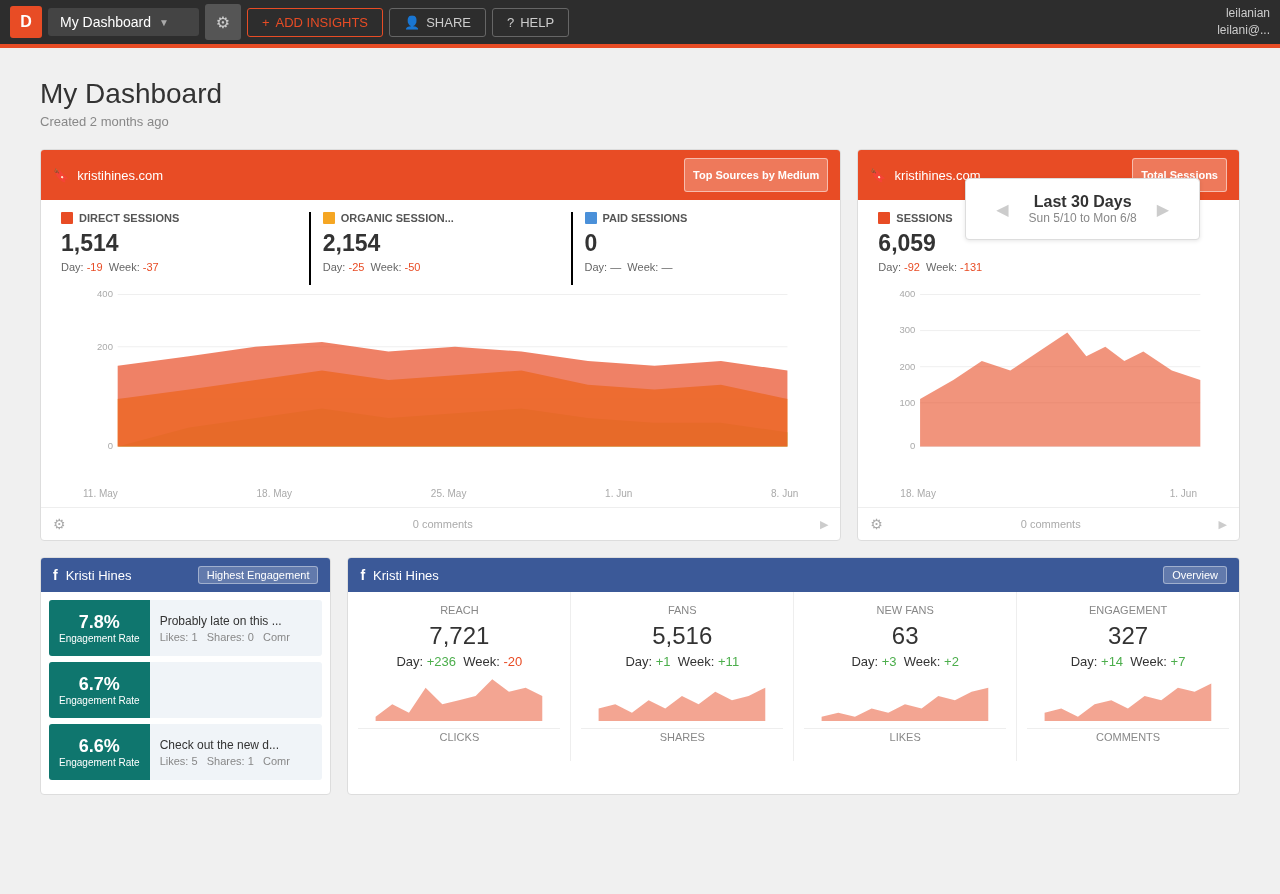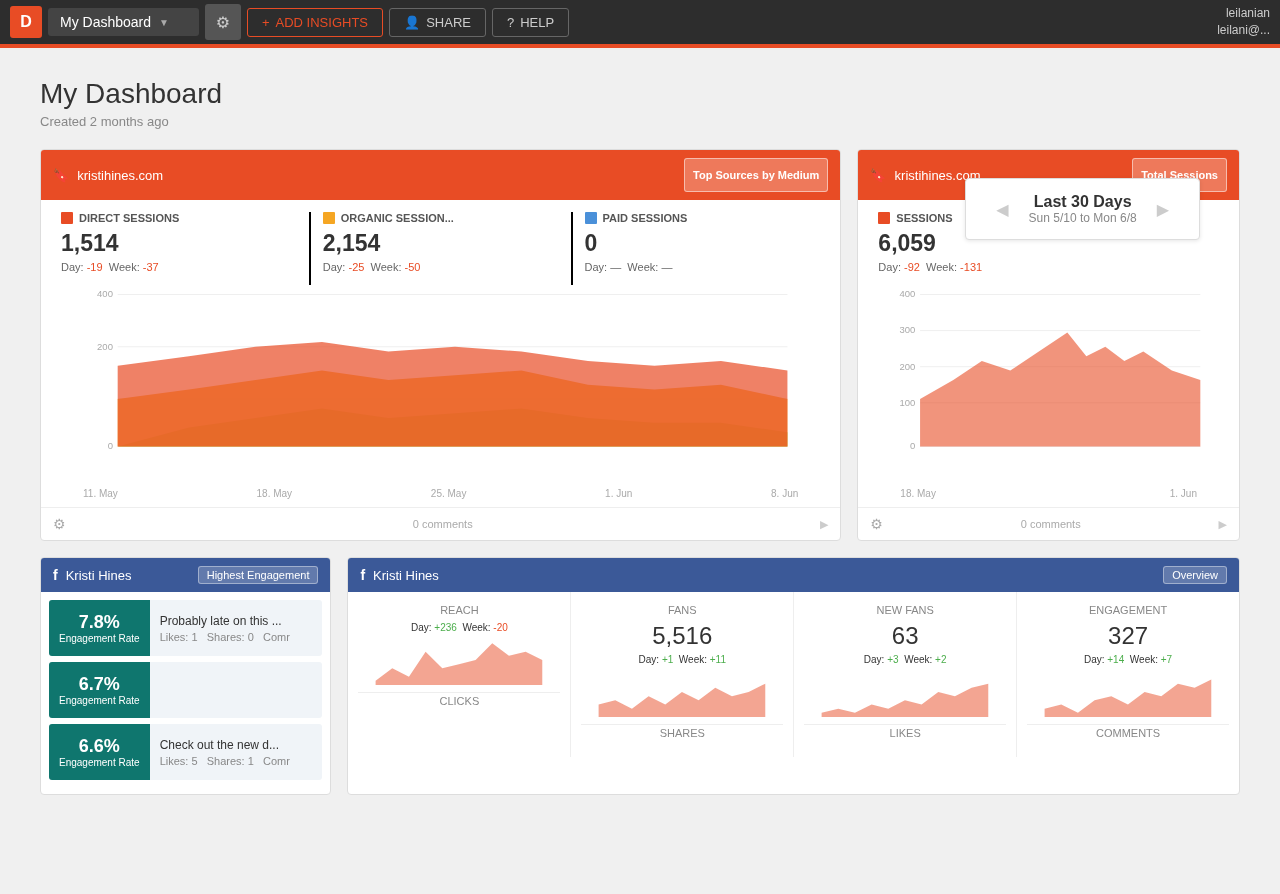--- a/index.html
+++ b/index.html
@@ -277,21 +277,21 @@
     }
     .fb-metric {
       flex: 1;
       padding: 12px 10px;
       border-right: 1px solid #eee;
       text-align: center;
     }
     .fb-metric:last-child { border-right: none; }
     .fb-metric-label { font-size: 11px; color: #888; text-transform: uppercase; margin-bottom: 6px; }
     .fb-metric-value { font-size: 24px; color: #333; margin-bottom: 4px; }
-    .fb-metric-change { font-size: 10px; }
+    .fb-metric-change { font-size: 13px; }
     .fb-mini-chart {
       padding: 2px 10px 0;
     }
     .fb-metric-name {
       text-align: center;
       font-size: 11px;
       color: #888;
       text-transform: uppercase;
       padding: 2px 0 6px;
       border-top: 1px solid #eee;
@@ -509,20 +509,21 @@
           <span style="font-size:14px;font-weight:bold;">f</span>
           <span>Kristi Hines</span>
         </div>
         <span class="fb-badge">Overview</span>
       </div>
 
       <div class="fb-overview-metrics">
 
         <div class="fb-metric">
           <div class="fb-metric-label">REACH</div>
+          <div class="fb-metric-value">7,721</div>
           <div class="fb-metric-change">Day: <span class="pos">+236</span> &nbsp;Week: <span class="neg">-20</span></div>
           <div class="fb-mini-chart">
             <svg viewBox="0 0 200 60" width="100%" height="50">
               <polygon points="0,55 20,40 40,50 60,20 80,40 100,35 120,30 140,10 160,25 180,20 200,30 200,60 0,60" fill="#e84c25" fill-opacity="0.5"></polygon>
             </svg>
           </div>
           <div class="fb-metric-name">CLICKS</div>
         </div>
 
         <div class="fb-metric">

